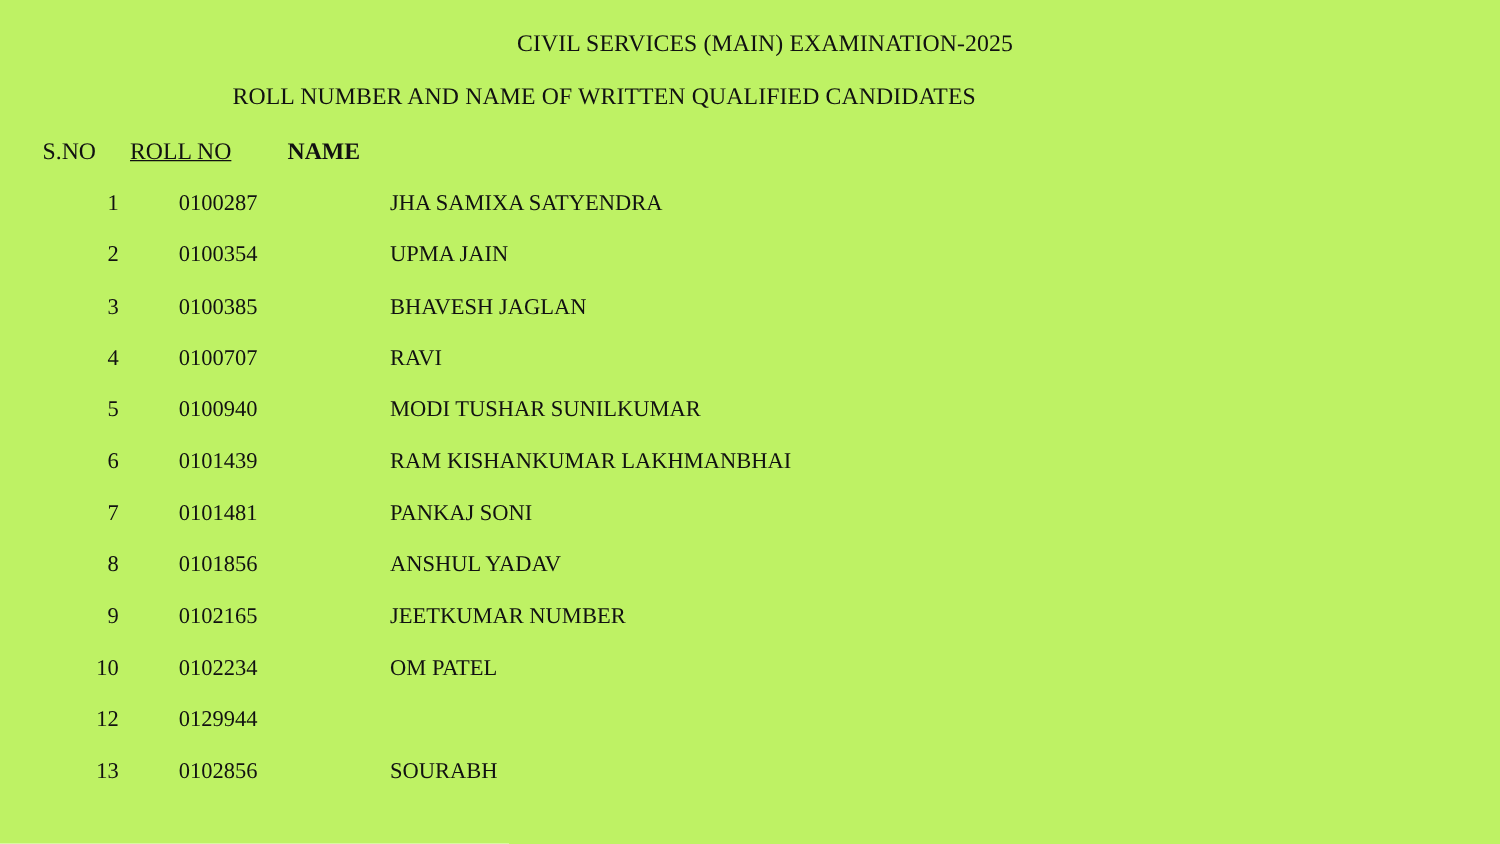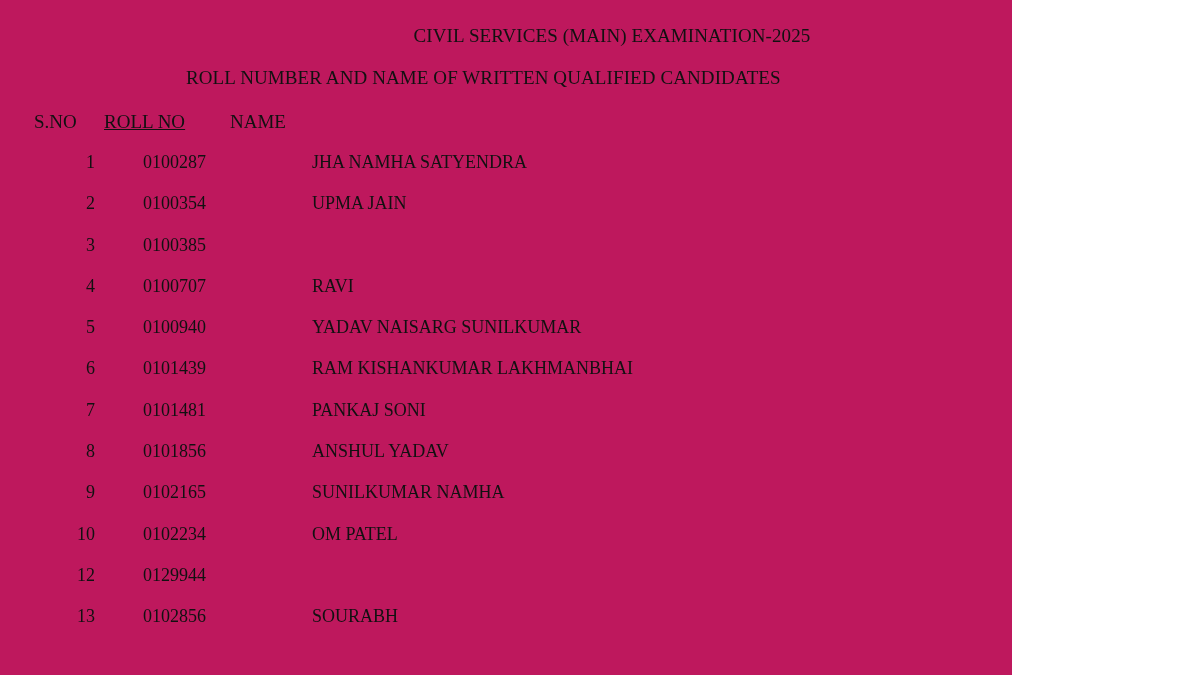--- a/index.html
+++ b/index.html
@@ -11,23 +11,23 @@
       width: 1200px;
       height: 675px;
       overflow: hidden;
       position: relative;
       font-family: "Liberation Serif", "DejaVu Serif", serif;
       color: #111111;
     }
     .page {
       position: absolute;
       left: 0; top: 0;
-      width: 1012px;
+      width: 1200px;
       height: 675px;
-      background: #be185d;
+      background: #bef264;
     }
     .title {
       position: absolute;
       top: 25px;
       left: 0;
       width: 1224px;
       text-align: center;
       font-size: 19px;
       letter-spacing: 0.1px;
       white-space: nowrap;
@@ -42,21 +42,21 @@
       text-align: center;
     }
     .col-head {
       position: absolute;
       top: 111px;
       font-size: 19px;
       white-space: nowrap;
     }
     .h-sno { left: 34px; text-align: right; }
     .h-roll { left: 104px; text-decoration: underline; }
-    .h-name { left: 230px; }
+    .h-name { left: 230px; font-weight: bold; }
 
     .rows {
       position: absolute;
       top: 150px;
       left: 0;
       width: 1200px;
     }
     .row {
       position: relative;
       height: 41.3px;
@@ -85,60 +85,61 @@
   <div>
     <div class="col-head h-sno">S.NO</div>
     <div class="col-head h-roll">ROLL NO</div>
     <div class="col-head h-name">NAME</div>
   </div>
 
   <div class="rows">
     <div class="row">
       <span class="cell c-sno">1</span>
       <span class="cell c-roll">0100287</span>
-      <span class="cell c-name">JHA NAMHA SATYENDRA</span>
+      <span class="cell c-name">JHA SAMIXA SATYENDRA</span>
     </div>
     <div class="row">
       <span class="cell c-sno">2</span>
       <span class="cell c-roll">0100354</span>
       <span class="cell c-name">UPMA JAIN</span>
     </div>
     <div class="row">
       <span class="cell c-sno">3</span>
       <span class="cell c-roll">0100385</span>
+      <span class="cell c-name">BHAVESH JAGLAN</span>
     </div>
     <div class="row">
       <span class="cell c-sno">4</span>
       <span class="cell c-roll">0100707</span>
       <span class="cell c-name">RAVI</span>
     </div>
     <div class="row">
       <span class="cell c-sno">5</span>
       <span class="cell c-roll">0100940</span>
-      <span class="cell c-name">YADAV NAISARG SUNILKUMAR</span>
+      <span class="cell c-name">MODI TUSHAR SUNILKUMAR</span>
     </div>
     <div class="row">
       <span class="cell c-sno">6</span>
       <span class="cell c-roll">0101439</span>
       <span class="cell c-name">RAM KISHANKUMAR LAKHMANBHAI</span>
     </div>
     <div class="row">
       <span class="cell c-sno">7</span>
       <span class="cell c-roll">0101481</span>
       <span class="cell c-name">PANKAJ SONI</span>
     </div>
     <div class="row">
       <span class="cell c-sno">8</span>
       <span class="cell c-roll">0101856</span>
       <span class="cell c-name">ANSHUL YADAV</span>
     </div>
     <div class="row">
       <span class="cell c-sno">9</span>
       <span class="cell c-roll">0102165</span>
-      <span class="cell c-name">SUNILKUMAR NAMHA</span>
+      <span class="cell c-name">JEETKUMAR NUMBER</span>
     </div>
     <div class="row">
       <span class="cell c-sno">10</span>
       <span class="cell c-roll">0102234</span>
       <span class="cell c-name">OM PATEL</span>
     </div>
     <div class="row">
       <span class="cell c-sno">12</span>
       <span class="cell c-roll">0129944</span>
     </div>

